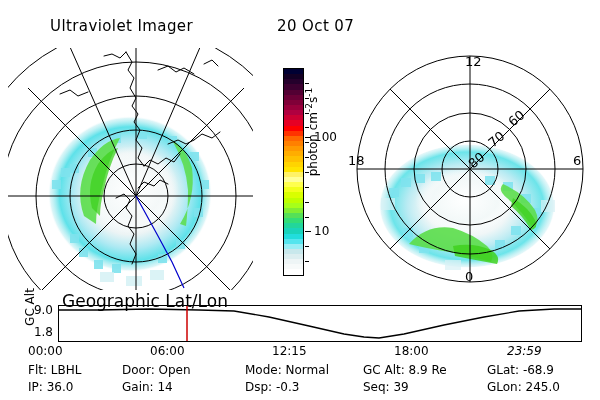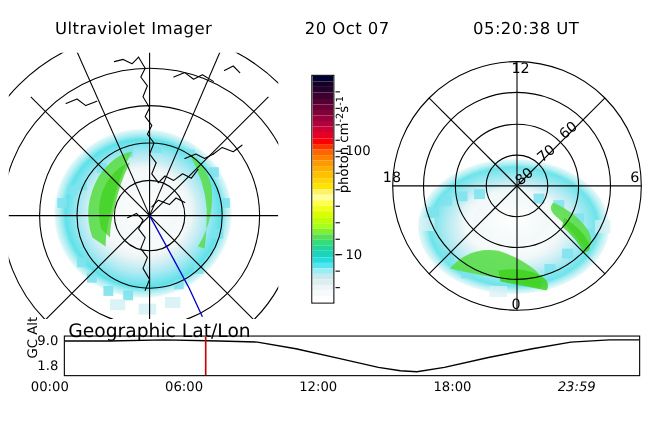--- a/index.html
+++ b/index.html
@@ -57,21 +57,20 @@
   .c1{left:28px;} .c2{left:122px;} .c3{left:245px;} .c4{left:363px;} .c5{left:487px;}
 </style>
 </head>
 <body>
 
 <div id="app">
 
   <div id="header" class="abs">
     <span id="hdr-title">Ultraviolet Imager</span>
     <span id="hdr-date">20 Oct 07</span>
-    <span id="hdr-time">05:20:38 UT</span>
   </div>
 
   <div id="geo-panel" class="abs">
     <svg width="245" height="242" viewBox="0 0 245 242">
       <defs>
         <clipPath id="geoclip">
             <rect x="0" y="0" width="245" height="242"></rect>
           </clipPath>
         <radialGradient id="ovalOuter" cx="50%" cy="50%" r="50%">
           <stop offset="0%" stop-color="#ffffff" stop-opacity="0"></stop>
@@ -323,19 +322,31 @@
     <div class="alt-tick-lbl" id="alt-lo">1.8</div>
     <svg width="522" height="35" viewBox="0 0 522 35" style="display:block">
       <path d="M0 4 L40 4 L90 3 L140 4 L175 5 L210 11 L250 20 L285 28 L305 31
                L320 32 L345 28 L385 19 L425 11 L460 5 L495 3 L522 3" fill="none" stroke="#000" stroke-width="1.3"></path>
       <line x1="128" y1="0" x2="128" y2="35" stroke="#cc0000" stroke-width="1.5"></line>
     </svg>
   </div>
   <div id="time-labels">
       <div class="time-lbl abs" style="left: 28px;">00:00</div>
       <div class="time-lbl abs" style="left: 150px;">06:00</div>
-      <div class="time-lbl abs" style="left: 272px;">12:00</div>
+      <div class="time-lbl abs" style="left: 272px;">12:15</div>
       <div class="time-lbl abs" style="left: 394px;">18:00</div>
       <div class="time-lbl abs" style="left: 507px; font-style: italic;">23:59</div>
     </div>
 
+  <div id="status" class="abs">
+      <div class="cell row1 c1">Flt: LBHL</div>
+      <div class="cell row1 c2">Door: Open</div>
+      <div class="cell row1 c3">Mode: Normal</div>
+      <div class="cell row1 c4">GC Alt: 8.9 Re</div>
+      <div class="cell row1 c5">GLat: -68.9</div>
+      <div class="cell row2 c1">IP: 36.0</div>
+      <div class="cell row2 c2">Gain: 14</div>
+      <div class="cell row2 c3">Dsp: -0.3</div>
+      <div class="cell row2 c4">Seq: 39</div>
+      <div class="cell row2 c5">GLon: 245.0</div>
+    </div>
 
 </div>
 
 </body></html>

